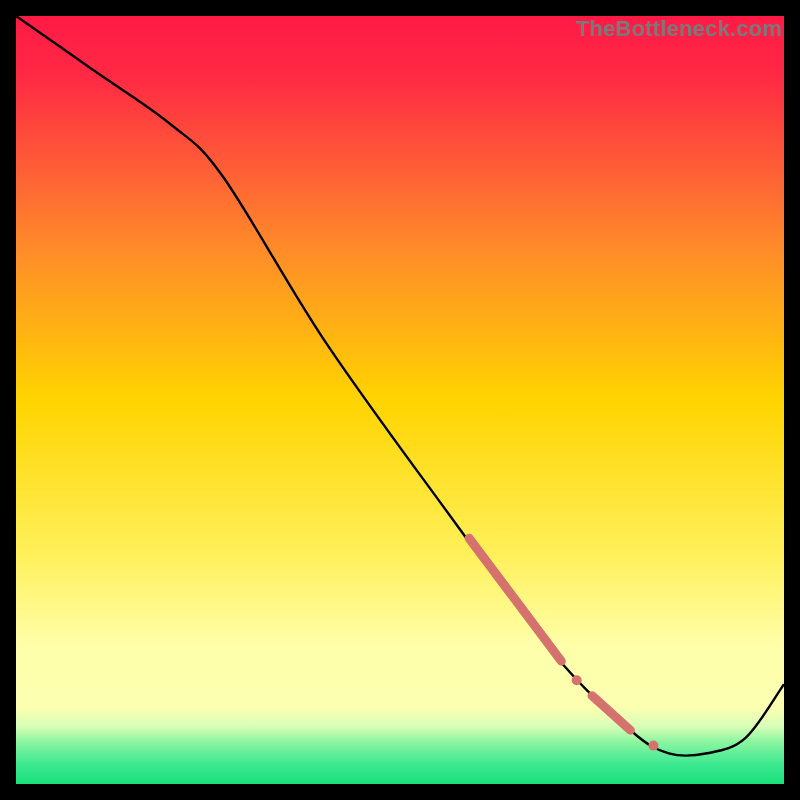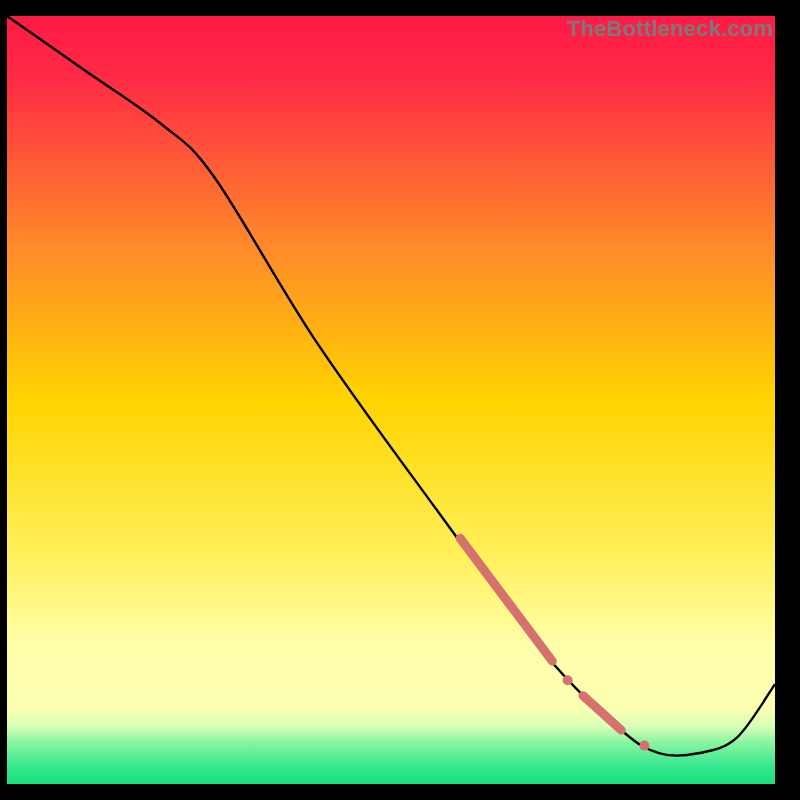--- a/index.html
+++ b/index.html
@@ -5,21 +5,21 @@
   html, body {
     margin: 0;
     padding: 0;
     width: 800px;
     height: 800px;
     background: #000;
     overflow: hidden;
   }
   .frame {
     position: absolute;
-    left: 7px;
+    left: 16px;
     top: 16px;
     width: 768px;
     height: 768px;
     background: #000;
   }
   .plot {
     position: absolute;
     left: 0;
     top: 0;
     width: 768px;

